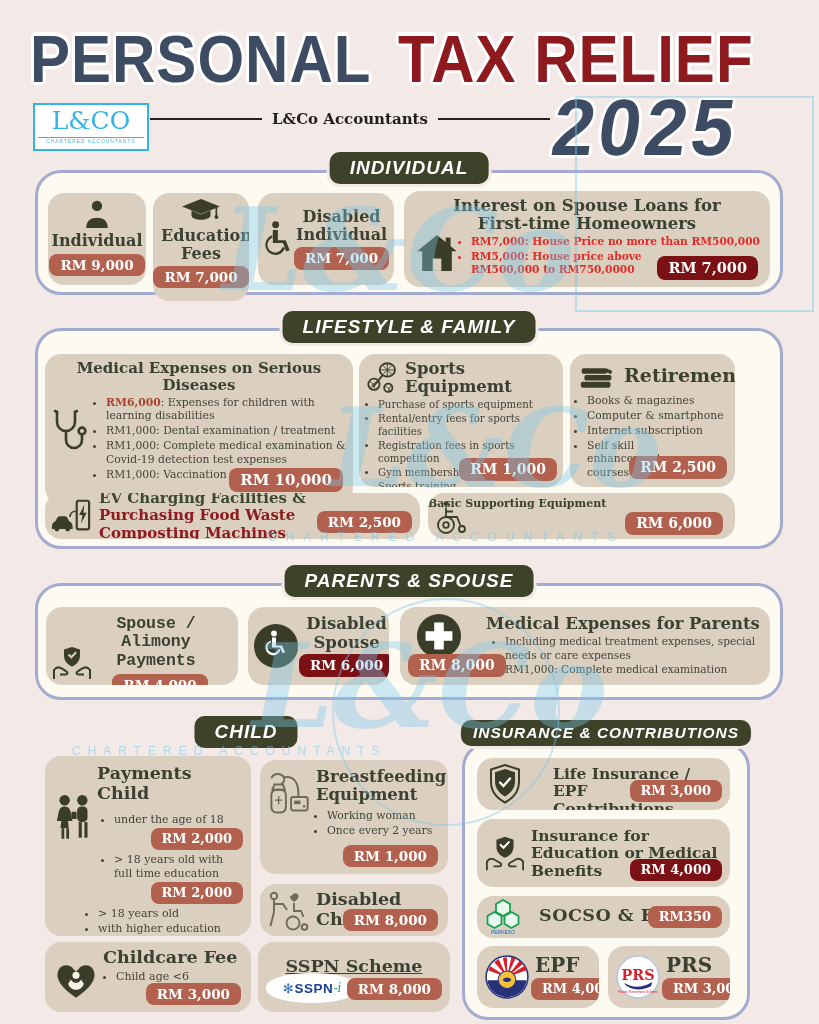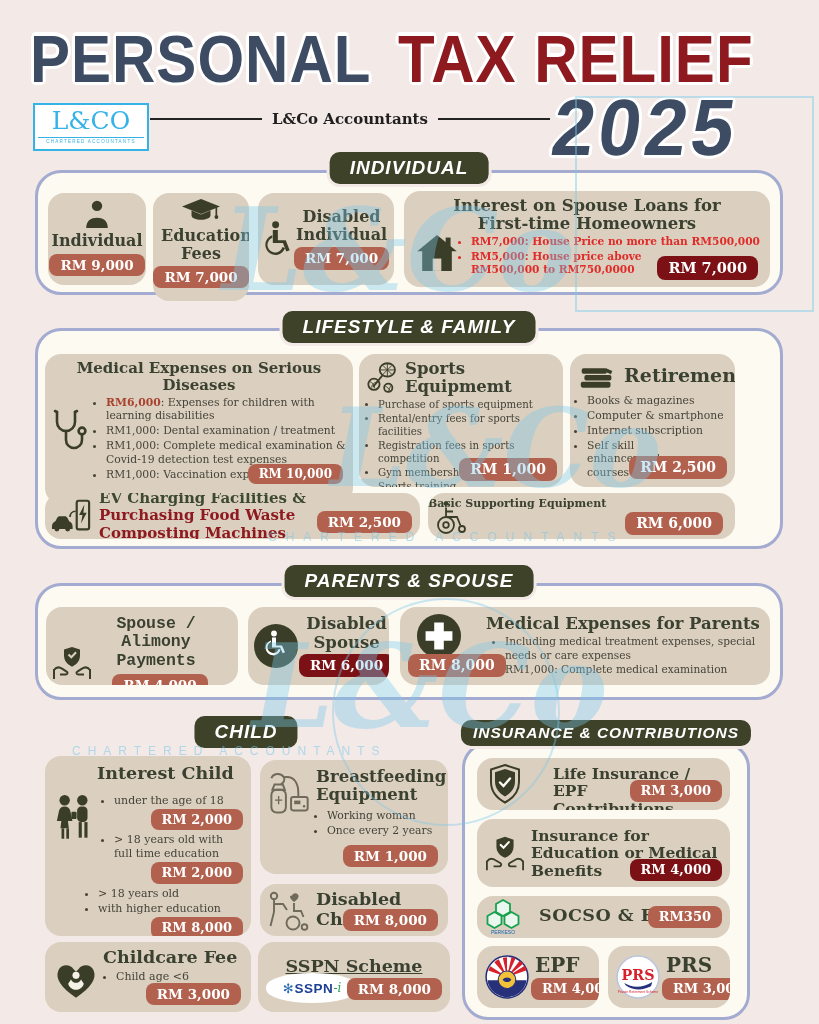--- a/index.html
+++ b/index.html
@@ -156,21 +156,21 @@
           <circle cx="31" cy="23" r="3.4"></circle>
           <path d="M4 3l2 1M26 3l-2 1"></path>
         </svg>
     </span>
     <ul class="bullets" style="margin-left:46px;margin-right:6px;font-size:10.8px;">
       <li><span class="hl">RM6,000</span><span>: Expenses for children with learning disabilities</span></li>
       <li>RM1,000: Dental examination / treatment</li>
       <li>RM1,000: Complete medical examination &amp; Covid-19 detection test expenses</li>
       <li>RM1,000: Vaccination expenses</li>
     </ul>
-    <span class="badge abs" style="right:10px;bottom:20px;font-size:12px;">RM 10,000</span>
+    <span class="badge abs" style="right:10px;bottom:12px;font-size:15px;">RM 10,000</span>
   </div>
 
   <div class="card" style="position:absolute;left:359px;top:354px;width:204px;height:133px;z-index:2;">
     <div style="display:flex;align-items:center;margin:6px 4px 0 6px;">
       <span class="ico">
         <svg width="34" height="34" viewBox="0 0 38 38" fill="none" stroke="#3a3e28" stroke-width="2">
             <ellipse cx="25" cy="10" rx="8.5" ry="7.5"></ellipse>
             <path d="M20 5l10 10M30 5L20 15M25 2.5v15M17 10h16" stroke-width="1"></path>
             <path d="M19.5 16L9 29"></path>
             <circle cx="10" cy="26" r="6.3"></circle>
@@ -290,21 +290,21 @@
     <div class="card-title" style="font-size:16.5px;margin:8px 10px 0 86px;">Medical Expenses for Parents</div>
     <ul class="bullets" style="margin-left:90px;margin-right:6px;font-size:10.6px;">
       <li>Including medical treatment expenses, special needs or care expenses</li>
       <li>RM1,000: Complete medical examination</li>
     </ul>
   </div>
 
   <div class="pill" style="left:246px;top:716px;">CHILD</div>
 
   <div class="card" style="position:absolute;left:45px;top:756px;width:206px;height:180px;z-index:2;">
-    <div class="card-title" style="font-size:17.5px;margin:8px 8px 0 52px;">Interest Child</div>
+    <div class="card-title" style="font-size:17.5px;margin:8px 8px 0 52px;">Payments Child</div>
     <span class="ico abs" style="left:8px;top:38px;">
       <svg width="42" height="52" viewBox="0 0 40 50" fill="#3a3e28">
           <circle cx="11" cy="6" r="5"></circle>
           <circle cx="28" cy="6" r="5"></circle>
           <path d="M11 12c3 0 5 1.8 5.5 4.6l2 9.4h-4.3l.8 7h-8l.8-7H3.5l2-9.4C6 13.8 8 12 11 12z"></path>
           <rect x="8" y="33" width="2.6" height="10"></rect>
           <rect x="12.6" y="33" width="2.6" height="10"></rect>
           <rect x="23" y="12" width="10" height="15" rx="4"></rect>
           <rect x="24.5" y="27" width="3" height="15"></rect>
           <rect x="30" y="27" width="3" height="15"></rect>

